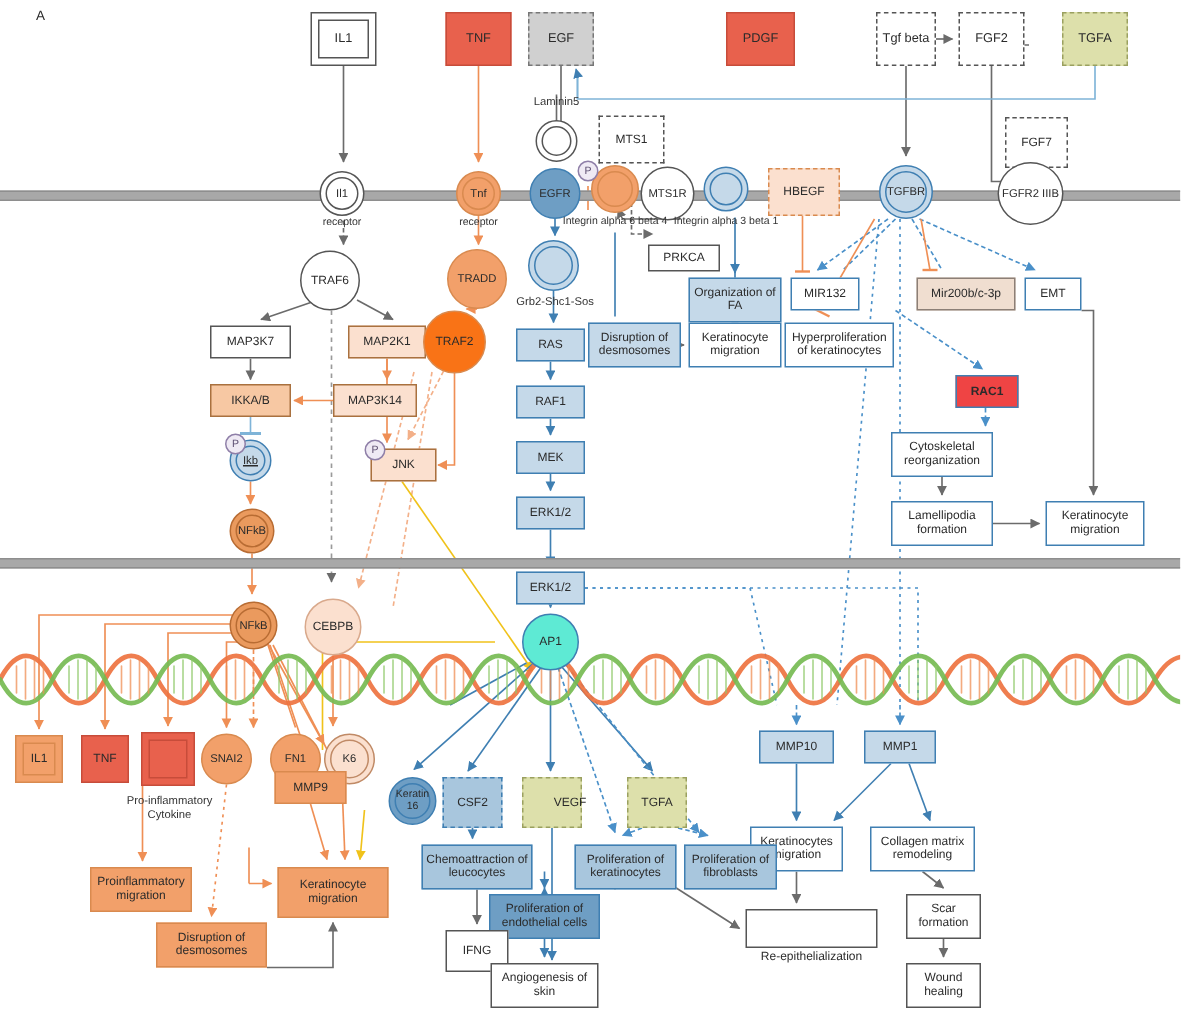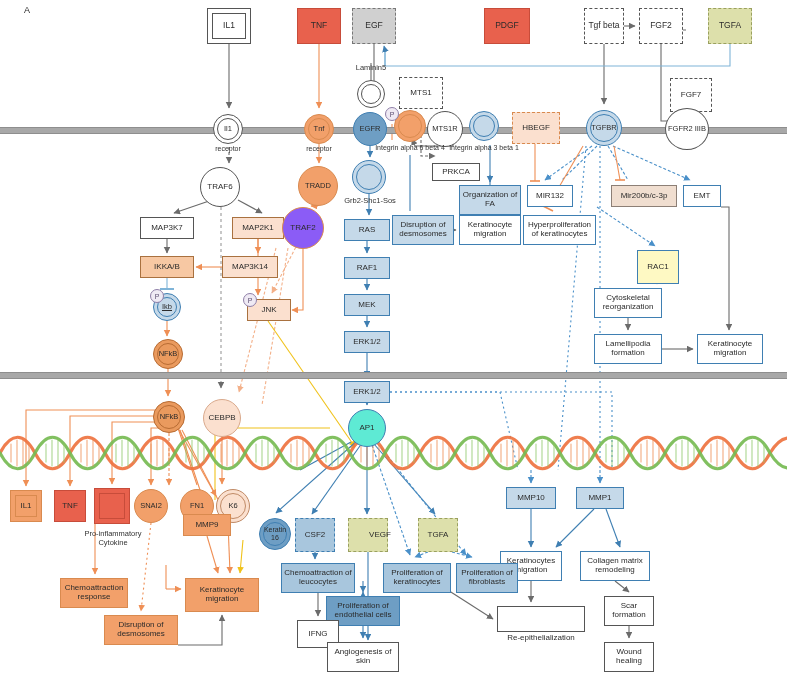--- a/index.html
+++ b/index.html
@@ -362,42 +362,42 @@
       </div>
       <div class="node" style="left: 683px; top: 185px; width: 38px; height: 22px; font-size: 8px; background: rgb(255, 255, 255); color: rgb(63, 127, 178); border: 1px solid rgb(63, 127, 178);">
         <span style="color: rgb(43, 43, 43); padding: 0px 1px;">EMT</span>
       </div>
       <div class="node" style="left: 140px; top: 217px; width: 54px; height: 22px; font-size: 8px; background: rgb(255, 255, 255); color: rgb(85, 85, 85); border: 1px solid rgb(85, 85, 85);">
         <span style="color: rgb(43, 43, 43); padding: 0px 1px;">MAP3K7</span>
       </div>
       <div class="node" style="left: 232px; top: 217px; width: 52px; height: 22px; font-size: 8px; background: rgb(251, 224, 207); color: rgb(169, 113, 63); border: 1px solid rgb(169, 113, 63);">
         <span style="color: rgb(43, 43, 43); padding: 0px 1px;">MAP2K1</span>
       </div>
-      <div class="node" style="left: 282px; top: 207px; width: 42px; height: 42px; font-size: 8px; background: #8b5cf6; color: rgb(217, 138, 79); border: 1px solid rgb(217, 138, 79); border-radius: 50%;">
+      <div class="node" style="left: 282px; top: 207px; width: 42px; height: 42px; font-size: 8px; background: #f97316; color: rgb(217, 138, 79); border: 1px solid rgb(217, 138, 79); border-radius: 50%;">
         <span style="color: rgb(43, 43, 43); padding: 0px 1px;">TRAF2</span>
       </div>
       <div class="node" style="left: 344px; top: 219px; width: 46px; height: 22px; font-size: 8px; background: rgb(197, 217, 233); color: rgb(63, 127, 178); border: 1px solid rgb(63, 127, 178);">
         <span style="color: rgb(43, 43, 43); padding: 0px 1px;">RAS</span>
       </div>
       <div class="node" style="left: 392px; top: 215px; width: 62px; height: 30px; font-size: 8px; background: rgb(197, 217, 233); color: rgb(63, 127, 178); border: 1px solid rgb(63, 127, 178);">
         <span style="color: rgb(43, 43, 43); padding: 0px 1px;">Disruption of desmosomes</span>
       </div>
       <div class="node" style="left: 459px; top: 215px; width: 62px; height: 30px; font-size: 8px; background: rgb(255, 255, 255); color: rgb(63, 127, 178); border: 1px solid rgb(63, 127, 178);">
         <span style="color: rgb(43, 43, 43); padding: 0px 1px;">Keratinocyte migration</span>
       </div>
       <div class="node" style="left: 523px; top: 215px; width: 73px; height: 30px; font-size: 8px; background: rgb(255, 255, 255); color: rgb(63, 127, 178); border: 1px solid rgb(63, 127, 178);">
         <span style="color: rgb(43, 43, 43); padding: 0px 1px;">Hyperproliferation of keratinocytes</span>
       </div>
       <div class="node" style="left: 140px; top: 256px; width: 54px; height: 22px; font-size: 8px; background: rgb(247, 200, 163); color: rgb(169, 113, 63); border: 1px solid rgb(169, 113, 63);">
         <span style="color: rgb(43, 43, 43); padding: 0px 1px;">IKKA/B</span>
       </div>
       <div class="node" style="left: 222px; top: 256px; width: 56px; height: 22px; font-size: 8px; background: rgb(251, 224, 207); color: rgb(169, 113, 63); border: 1px solid rgb(169, 113, 63);">
         <span style="color: rgb(43, 43, 43); padding: 0px 1px;">MAP3K14</span>
       </div>
-      <div class="node" style="left: 637px; top: 250px; width: 42px; height: 34px; font-size: 8px; background: #fef9c3; color: rgb(63, 127, 178); border: 1px solid rgb(63, 127, 178);">
+      <div class="node" style="left: 637px; top: 250px; width: 42px; height: 22px; font-size: 8px; background: #ef4444; color: rgb(63, 127, 178); border: 1px solid rgb(63, 127, 178); font-weight: bold;">
         <span style="color: rgb(43, 43, 43); padding: 0px 1px;">RAC1</span>
       </div>
       <div class="node" style="left: 344px; top: 257px; width: 46px; height: 22px; font-size: 8px; background: rgb(197, 217, 233); color: rgb(63, 127, 178); border: 1px solid rgb(63, 127, 178);">
         <span style="color: rgb(43, 43, 43); padding: 0px 1px;">RAF1</span>
       </div>
       <div class="node dblring" style="left: 153px; top: 293px; width: 28px; height: 28px; font-size: 7.5px; background: rgb(197, 217, 233); color: rgb(63, 127, 178); border: 1.5px solid rgb(63, 127, 178);">
         <span style="color: rgb(43, 43, 43); padding: 0px 1px; text-decoration: underline;">Ikb</span>
       </div>
       <div class="node" style="left: 247px; top: 299px; width: 44px; height: 22px; font-size: 8px; background: rgb(251, 224, 207); color: rgb(169, 113, 63); border: 1px solid rgb(169, 113, 63);">
         <span style="color: rgb(43, 43, 43); padding: 0px 1px;">JNK</span>
@@ -480,21 +480,21 @@
       <div class="node" style="left: 281px; top: 563px; width: 74px; height: 30px; font-size: 8px; background: rgb(168, 198, 221); color: rgb(63, 127, 178); border: 1px solid rgb(63, 127, 178);">
         <span style="color: rgb(43, 43, 43); padding: 0px 1px;">Chemoattraction of leucocytes</span>
       </div>
       <div class="node" style="left: 383px; top: 563px; width: 68px; height: 30px; font-size: 8px; background: rgb(168, 198, 221); color: rgb(63, 127, 178); border: 1px solid rgb(63, 127, 178);">
         <span style="color: rgb(43, 43, 43); padding: 0px 1px;">Proliferation of keratinocytes</span>
       </div>
       <div class="node" style="left: 456px; top: 563px; width: 62px; height: 30px; font-size: 8px; background: rgb(168, 198, 221); color: rgb(63, 127, 178); border: 1px solid rgb(63, 127, 178);">
         <span style="color: rgb(43, 43, 43); padding: 0px 1px;">Proliferation of fibroblasts</span>
       </div>
       <div class="node" style="left: 60px; top: 578px; width: 68px; height: 30px; font-size: 8px; background: rgb(242, 160, 106); color: rgb(217, 138, 79); border: 1px solid rgb(217, 138, 79);">
-        <span style="color: rgb(43, 43, 43); padding: 0px 1px;">Chemoattraction response</span>
+        <span style="color: rgb(43, 43, 43); padding: 0px 1px;">Proinflammatory migration</span>
       </div>
       <div class="node" style="left: 185px; top: 578px; width: 74px; height: 34px; font-size: 8px; background: rgb(242, 160, 106); color: rgb(217, 138, 79); border: 1px solid rgb(217, 138, 79);">
         <span style="color: rgb(43, 43, 43); padding: 0px 1px;">Keratinocyte migration</span>
       </div>
       <div class="node" style="left: 326px; top: 596px; width: 74px; height: 30px; font-size: 8px; background: rgb(110, 158, 196); color: rgb(63, 127, 178); border: 1px solid rgb(63, 127, 178);">
         <span style="color: rgb(43, 43, 43); padding: 0px 1px;">Proliferation of endothelial cells</span>
       </div>
       <div class="node" style="left: 104px; top: 615px; width: 74px; height: 30px; font-size: 8px; background: rgb(242, 160, 106); color: rgb(217, 138, 79); border: 1px solid rgb(217, 138, 79);">
         <span style="color: rgb(43, 43, 43); padding: 0px 1px;">Disruption of desmosomes</span>
       </div>

